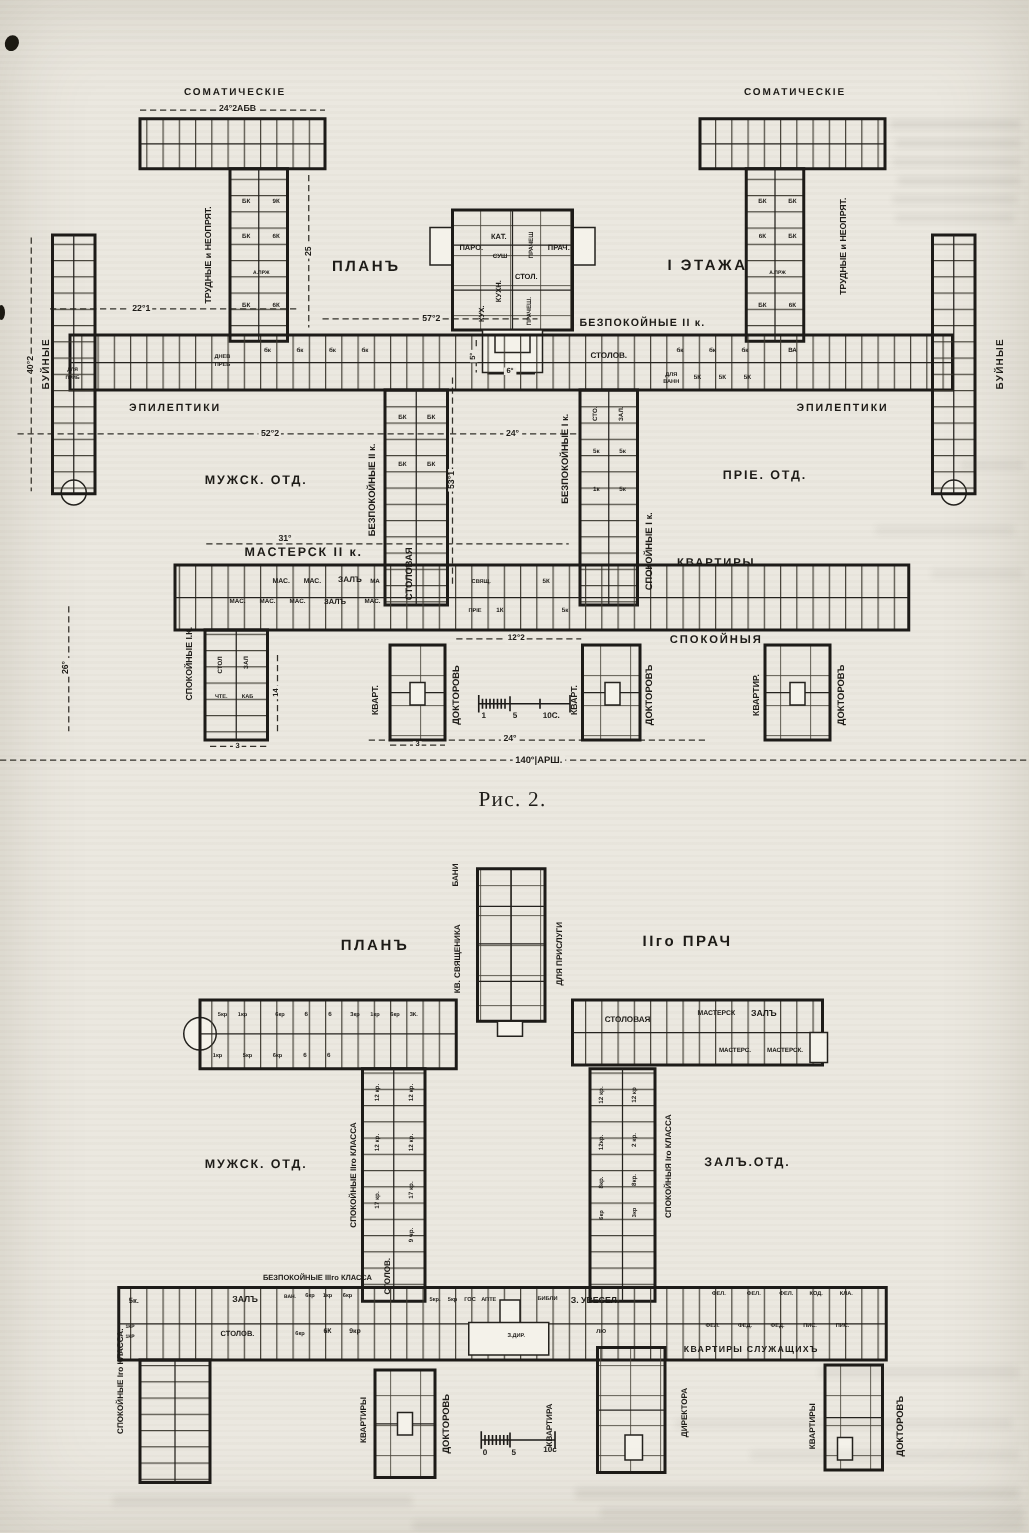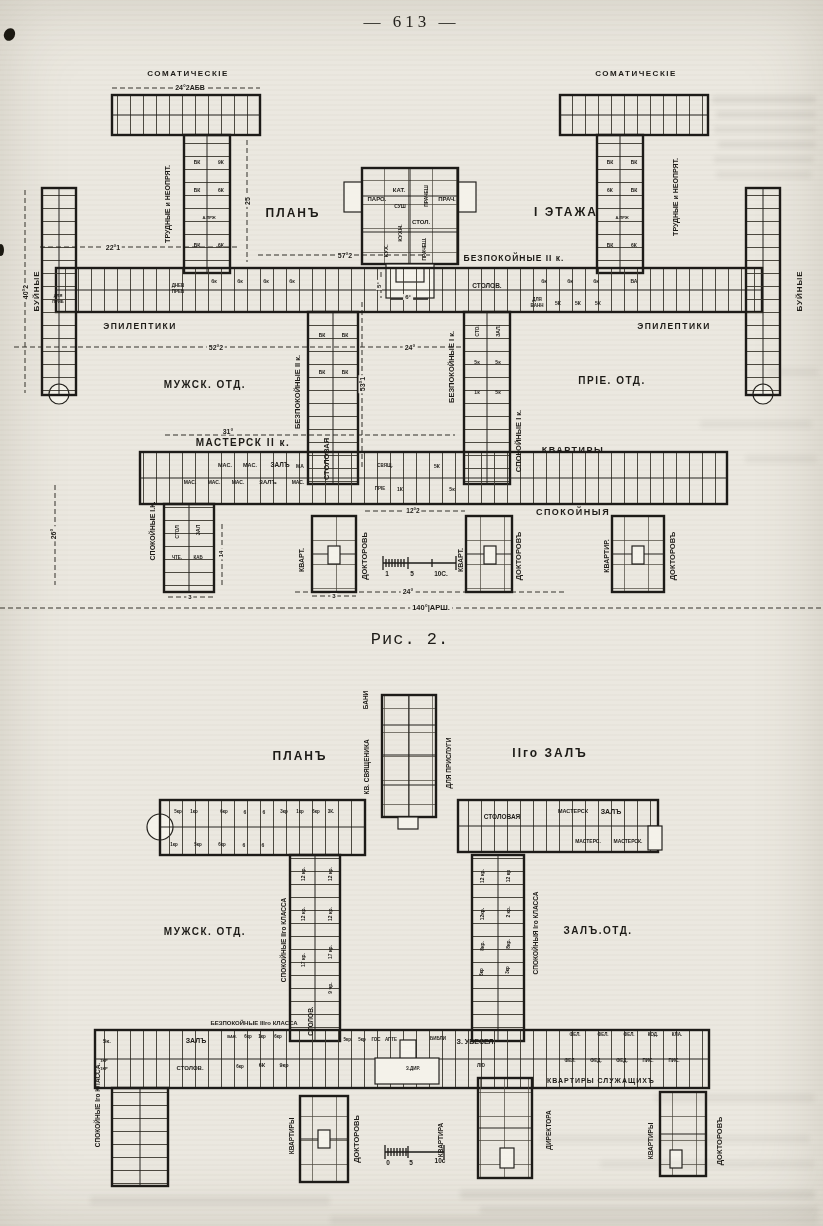--- a/index.html
+++ b/index.html
@@ -4,40 +4,39 @@
 <style>
   html,body{margin:0;padding:0;background:#d8d4c8;}
   .page{position:relative;width:823px;height:1226px;background:#ebe8e0;overflow:hidden;
         font-family:"Liberation Sans",sans-serif;
         background-image:repeating-linear-gradient(0deg, rgba(120,110,85,0.03) 0 2px, transparent 2px 5px);}
   .page::after{content:"";position:absolute;inset:0;pointer-events:none;
         box-shadow:inset 0 0 70px rgba(95,85,60,0.20);}
   .pageno{position:absolute;top:12px;left:0;right:0;text-align:center;
         font-family:"Liberation Serif",serif;font-size:17px;letter-spacing:4px;color:#23211d;}
   .caption{position:absolute;top:630px;left:330px;width:160px;text-align:center;
-        font-family:Liberation Mono, monospace;font-size:17px;letter-spacing:1px;color:#1e1c18;}
+        font-family:Liberation Serif, serif;font-size:17px;letter-spacing:1px;color:#1e1c18;}
   svg{position:absolute;left:0;top:0;}
   .wing{stroke:#1d1b18;stroke-width:2.4;}
   .mid{stroke:#24221e;stroke-width:1;}
   .thin{stroke:#24221e;stroke-width:1.2;fill:#f4f2ea;}
   .dash{stroke:#33302a;stroke-width:1;fill:none;stroke-dasharray:5 3;}
   .sline{stroke:#1d1b18;stroke-width:1.3;fill:none;}
   .lbl{position:absolute;font-weight:bold;color:#1d1b17;white-space:nowrap;line-height:1;
        transform-origin:center;}
   .dim{background:#ebe8e0;padding:0 2px;}
   .labels{position:absolute;inset:0;}
   .ghost{position:absolute;background:#4a463e;filter:blur(2.5px);border-radius:2px;pointer-events:none;}
   .speck{position:absolute;background:#16140f;border-radius:50%;}
 </style>
 </head>
 <body>
 
 <div class="page">
 
-  <div class="pageno">— 613 —</div>
 
   <svg width="823" height="1226" viewBox="0 0 823 1226">
     <defs>
       <pattern id="pH" width="13" height="13" patternUnits="userSpaceOnUse">
         <path d="M0.5,0 V13" stroke="#3b382f" stroke-width="0.9"></path>
       </pattern>
       <pattern id="pV" width="13" height="13" patternUnits="userSpaceOnUse">
         <path d="M0,0.5 H13" stroke="#3b382f" stroke-width="0.9"></path>
       </pattern>
       <pattern id="pHb" width="24" height="24" patternUnits="userSpaceOnUse">
@@ -334,21 +333,21 @@
       <span class="lbl" style="left: 610px; top: 190px; font-size: 5px; transform: translate(-50%, -50%);">6К</span>
       <span class="lbl" style="left: 634px; top: 190px; font-size: 5px; transform: translate(-50%, -50%);">БК</span>
       <span class="lbl" style="left: 622px; top: 218px; font-size: 4px; transform: translate(-50%, -50%);">А.ПРЖ</span>
       <span class="lbl" style="left: 610px; top: 245px; font-size: 5px; transform: translate(-50%, -50%);">БК</span>
       <span class="lbl" style="left: 634px; top: 245px; font-size: 5px; transform: translate(-50%, -50%);">6К</span>
       <span class="lbl" style="left: 58px; top: 296px; font-size: 4px; transform: translate(-50%, -50%);">ДЛЯ</span>
       <span class="lbl" style="left: 58px; top: 302px; font-size: 4px; transform: translate(-50%, -50%);">ПРИБ</span>
     </div>
   <div class="labels" id="labels-plan2">
       <span class="lbl" style="left: 300px; top: 756px; font-size: 12px; letter-spacing: 2px; transform: translate(-50%, -50%);">ПЛАНЪ</span>
-      <span class="lbl" style="left: 550px; top: 753px; font-size: 12px; letter-spacing: 2px; transform: translate(-50%, -50%);">ІІго ЗАЛЪ</span>
+      <span class="lbl" style="left: 550px; top: 753px; font-size: 12px; letter-spacing: 2px; transform: translate(-50%, -50%);">ІІго ПРАЧ</span>
       <span class="lbl" style="left: 366px; top: 700px; font-size: 6.5px; transform: translate(-50%, -50%) rotate(-90deg);">БАНИ</span>
       <span class="lbl" style="left: 367px; top: 767px; font-size: 6.5px; transform: translate(-50%, -50%) rotate(-90deg);">КВ. СВЯЩЕНИКА</span>
       <span class="lbl" style="left: 449px; top: 763px; font-size: 6.5px; transform: translate(-50%, -50%) rotate(-90deg);">ДЛЯ ПРИСЛУГИ</span>
       <span class="lbl" style="left: 502px; top: 817px; font-size: 6.5px; transform: translate(-50%, -50%);">СТОЛОВАЯ</span>
       <span class="lbl" style="left: 573px; top: 812px; font-size: 5.5px; transform: translate(-50%, -50%);">МАСТЕРСК</span>
       <span class="lbl" style="left: 611px; top: 811px; font-size: 7px; transform: translate(-50%, -50%);">ЗАЛЪ</span>
       <span class="lbl" style="left: 588px; top: 841px; font-size: 5px; transform: translate(-50%, -50%);">МАСТЕРС.</span>
       <span class="lbl" style="left: 628px; top: 841px; font-size: 5px; transform: translate(-50%, -50%);">МАСТЕРСК.</span>
       <span class="lbl" style="left: 205px; top: 932px; font-size: 10px; letter-spacing: 1.5px; transform: translate(-50%, -50%);">МУЖСК. ОТД.</span>
       <span class="lbl" style="left: 598px; top: 931px; font-size: 10px; letter-spacing: 1.5px; transform: translate(-50%, -50%);">ЗАЛЪ.ОТД.</span>

